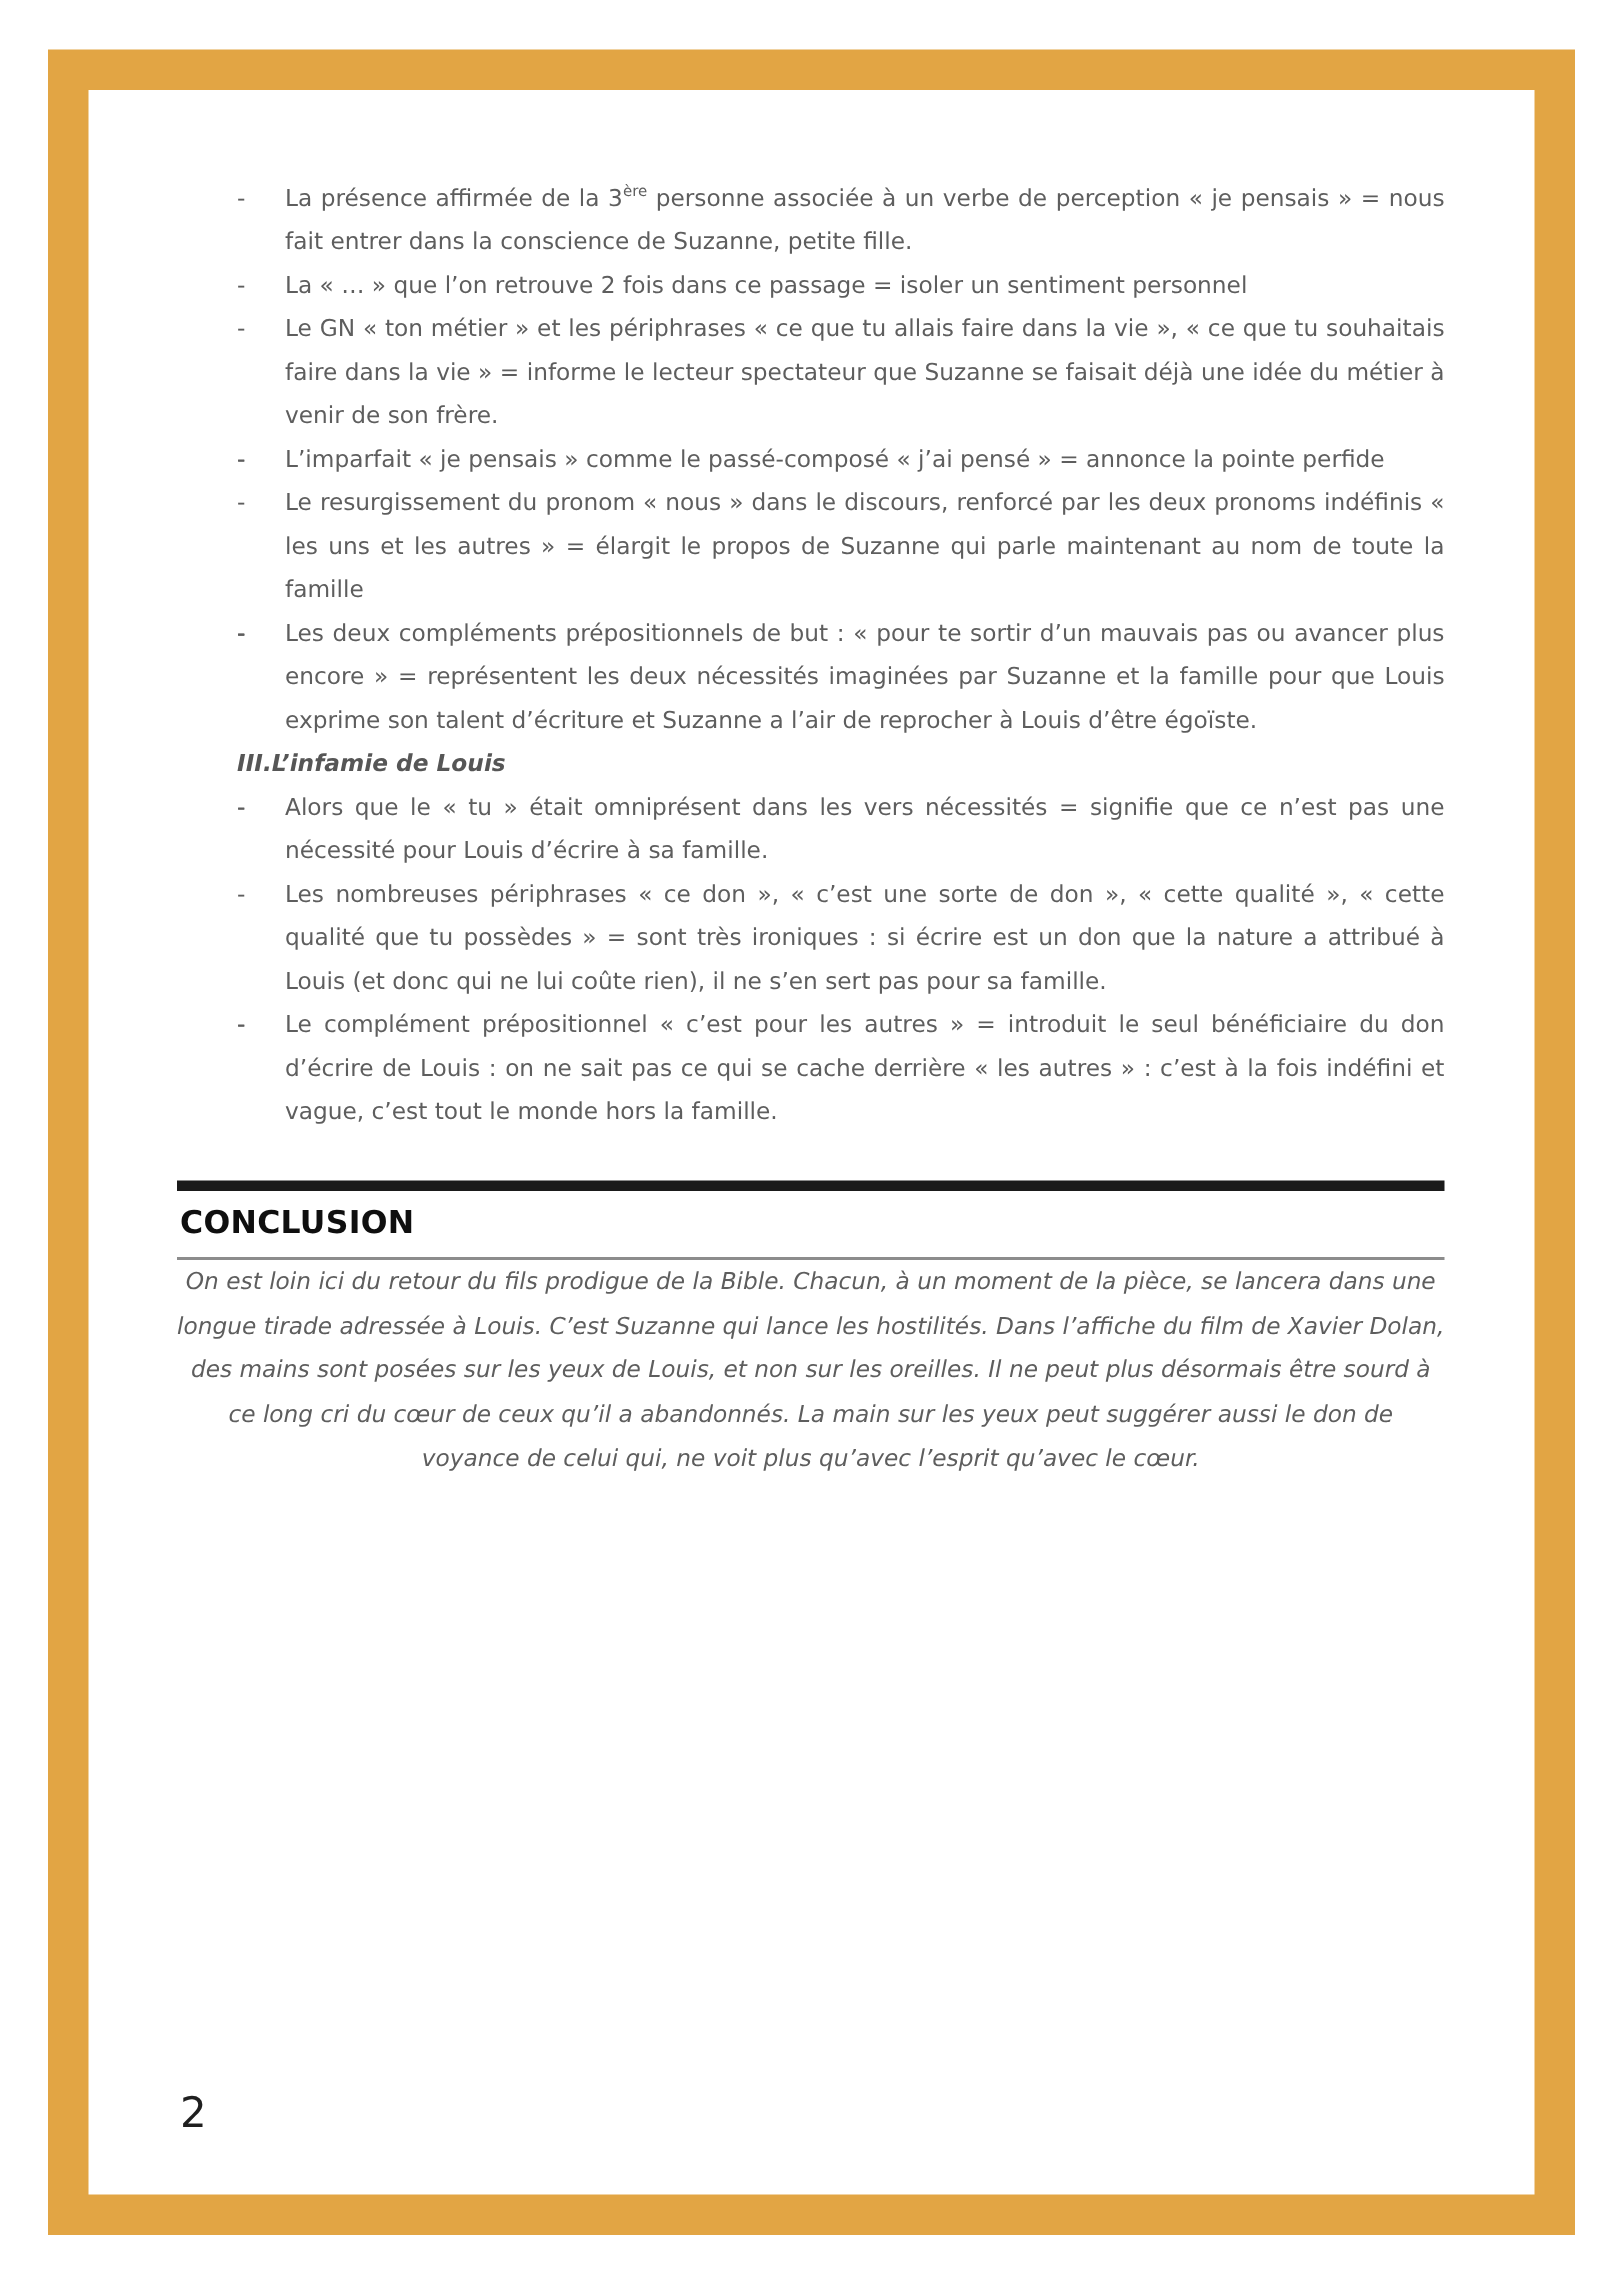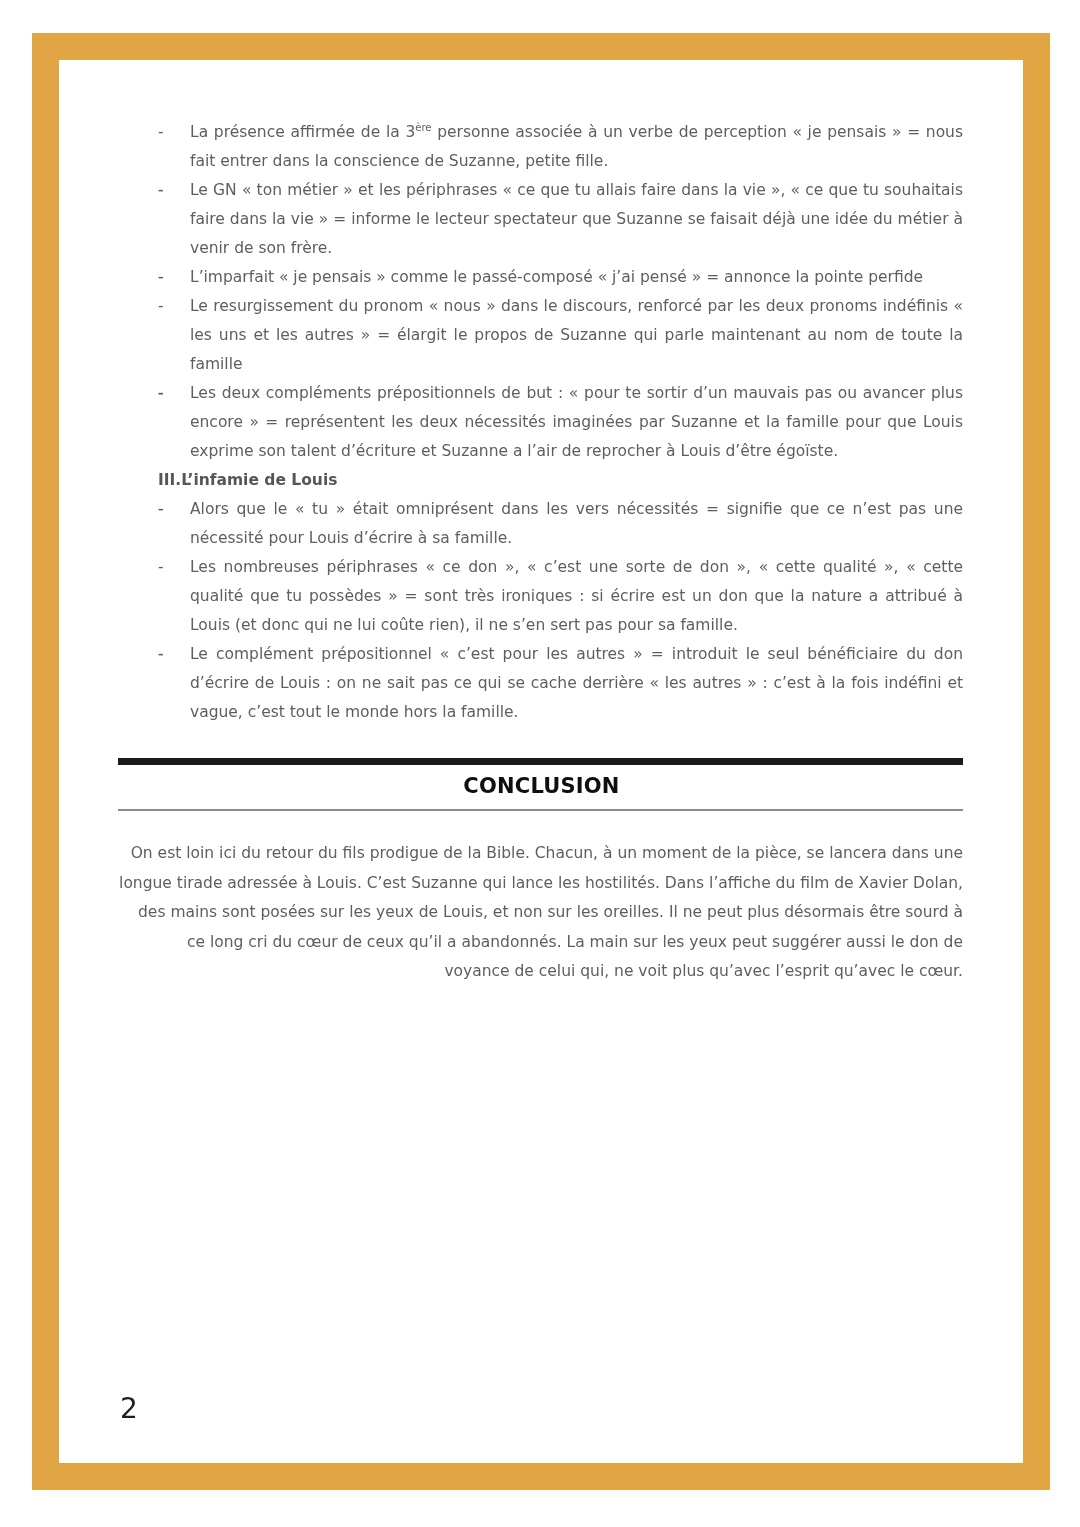--- a/index.html
+++ b/index.html
@@ -44,39 +44,40 @@
   }
   sup{
     font-size:10px;
     vertical-align:super;
     line-height:0;
   }
   .subheading{
     margin-left:40px;
     font-weight:bold;
     color:#565656;
+    font-style:italic;
   }
   .conclusion-heading-block{
     margin-top:31px;
     border-top:7px solid var(--bar-black);
     border-bottom:2px solid var(--rule-gray);
     padding:9px 0 11px 2px;
-    text-align:center;
   }
   .conclusion-heading-block h2{
     font-size:21px;
     font-weight:bold;
     color:var(--heading-text);
     letter-spacing:0.2px;
     line-height:24px;
   }
   .conclusion-paragraph{
-    margin-top:28px;
-    text-align:right;
+    margin-top:0;
+    text-align:center;
     line-height:29.5px;
+    font-style:italic;
   }
   .page-number{
     position:absolute;
     left:120px;top:1392px;
     font-size:28px;
     line-height:34px;
     color:var(--page-number);
   }
 </style>
 </head>
@@ -88,20 +89,21 @@
 
   <div>
 
     <div class="li">
       <span class="dash">-</span>
       <span><span>La présence affirmée de la 3</span><sup>ère</sup><span> personne associée à un verbe de perception « je pensais » = nous fait entrer dans la conscience de Suzanne, petite fille.</span></span>
     </div>
 
     <div class="li">
       <span class="dash">-</span>
+      <span>La « … » que l’on retrouve 2 fois dans ce passage = isoler un sentiment personnel</span>
     </div>
 
     <div class="li">
       <span class="dash">-</span>
       <span>Le GN « ton métier » et les périphrases « ce que tu allais faire dans la vie », « ce que tu souhaitais faire dans la vie » = informe le lecteur spectateur que Suzanne se faisait déjà une idée du métier à venir de son frère.</span>
     </div>
 
     <div class="li">
       <span class="dash">-</span>
     </div>

